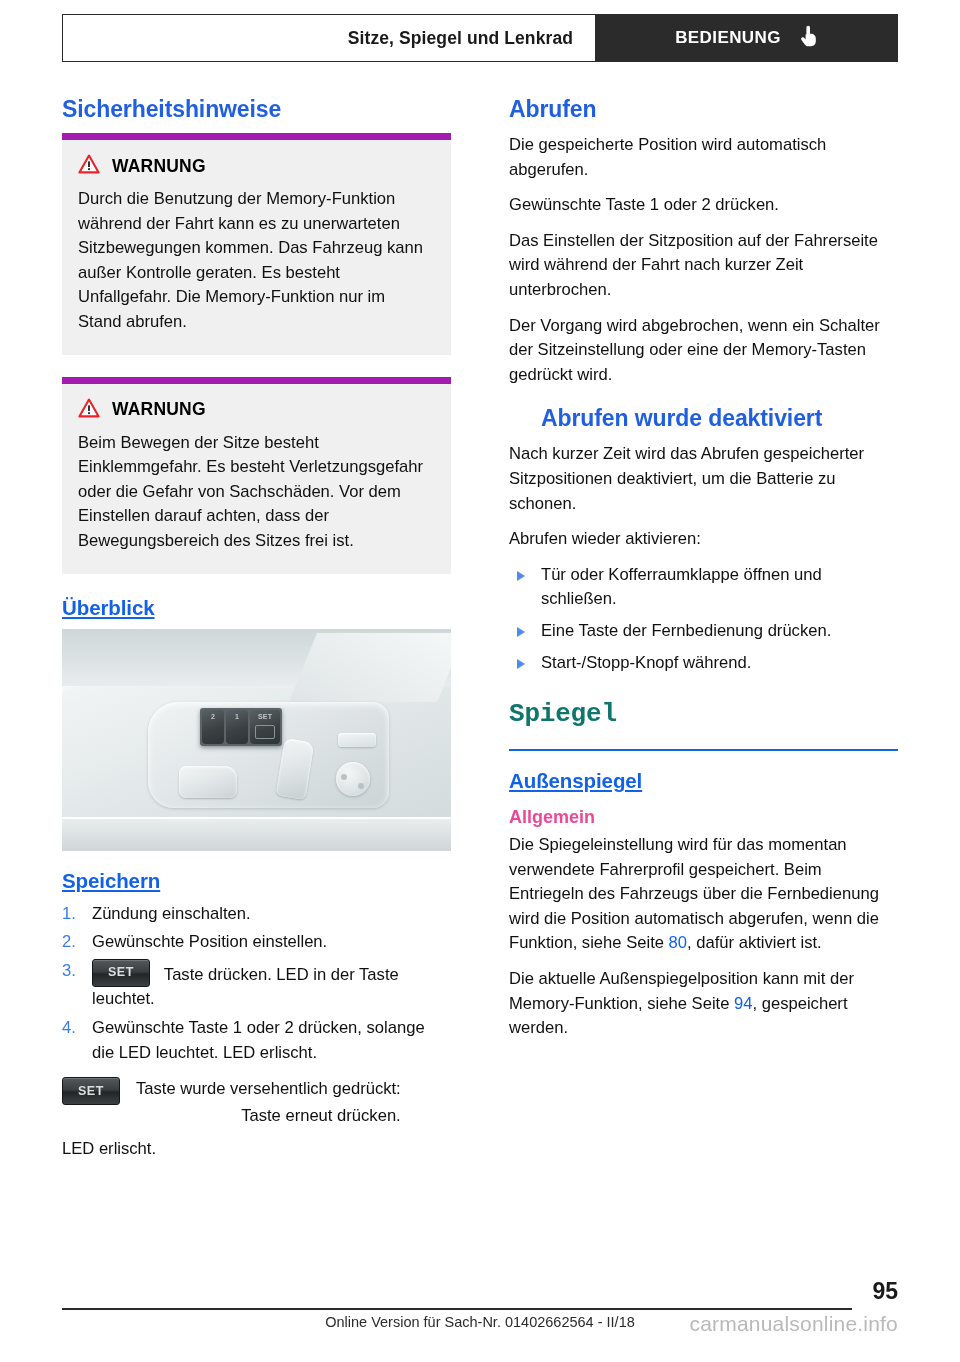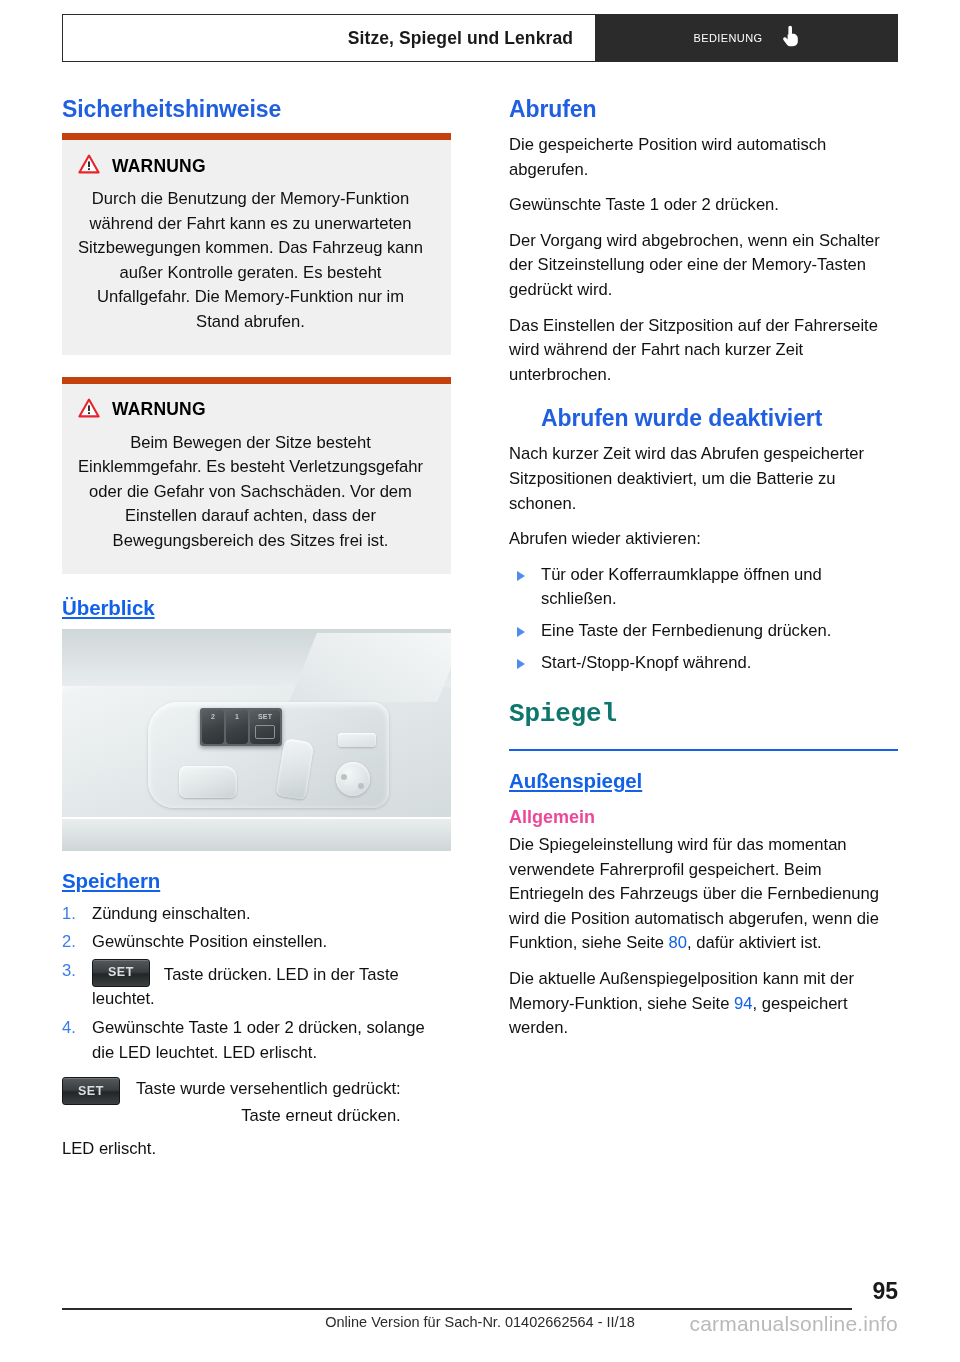--- a/index.html
+++ b/index.html
@@ -45,22 +45,22 @@
   .header-tab {
     width: 302px;
     background: #2b2b2b;
     display: flex;
     align-items: center;
     justify-content: center;
     gap: 18px;
     box-sizing: border-box;
   }
   .header-tab-text {
-    font-size: 11px;
-    font-weight: normal;
+    font-size: 17px;
+    font-weight: bold;
     color: #ffffff;
     letter-spacing: 0.4px;
   }
   .hand-icon { display:block; }
 
   
   .columns {
     position: absolute;
     top: 96px;
     left: 62px;
@@ -113,25 +113,24 @@
     line-height: 24.6px;
     margin: 0 0 11px 0;
     color: #101010;
   }
   p.body:last-child { margin-bottom: 0; }
   .pgref { color: #1262e8; }
 
   
   .warnbox {
     background: #f0f0f0;
-    border-top: 7px solid #c2410c;
+    border-top: 7px solid #a21caf;
     padding: 14px 28px 20px 16px;
     margin: 0 0 22px 0;
     box-sizing: border-box;
-    text-align: center;
   }
   .warn-head {
     display: flex;
     align-items: center;
     gap: 12px;
     margin-bottom: 9px;
   }
   .warn-label {
     font-size: 17.5px;
     font-weight: bold;
@@ -487,22 +486,22 @@
     </div>
 
     <p class="body">LED erlischt.</p>
   </div>
 
   <div class="col col-right">
 
     <h1 class="sec-h1">Abrufen</h1>
     <p class="body">Die gespeicherte Position wird automatisch abgerufen.</p>
     <p class="body">Gewünschte Taste 1 oder 2 drücken.</p>
+    <p class="body">Das Einstellen der Sitzposition auf der Fahrerseite wird während der Fahrt nach kurzer Zeit unterbrochen.</p>
     <p class="body">Der Vorgang wird abgebrochen, wenn ein Schalter der Sitzeinstellung oder eine der Memory-Tasten gedrückt wird.</p>
-    <p class="body">Das Einstellen der Sitzposition auf der Fahrerseite wird während der Fahrt nach kurzer Zeit unterbrochen.</p>
 
     <h1 class="sec-h1" style="margin-top:18px;margin-left:32px;">Abrufen wurde deaktiviert</h1>
     <p class="body">Nach kurzer Zeit wird das Abrufen gespeicherter Sitzpositionen deaktiviert, um die Batterie zu schonen.</p>
     <p class="body">Abrufen wieder aktivieren:</p>
 
     <ul class="tri">
       <li>Tür oder Kofferraumklappe öffnen und schließen.</li>
       <li>Eine Taste der Fernbedienung drücken.</li>
       <li>Start-/Stopp-Knopf während.</li>
     </ul>

